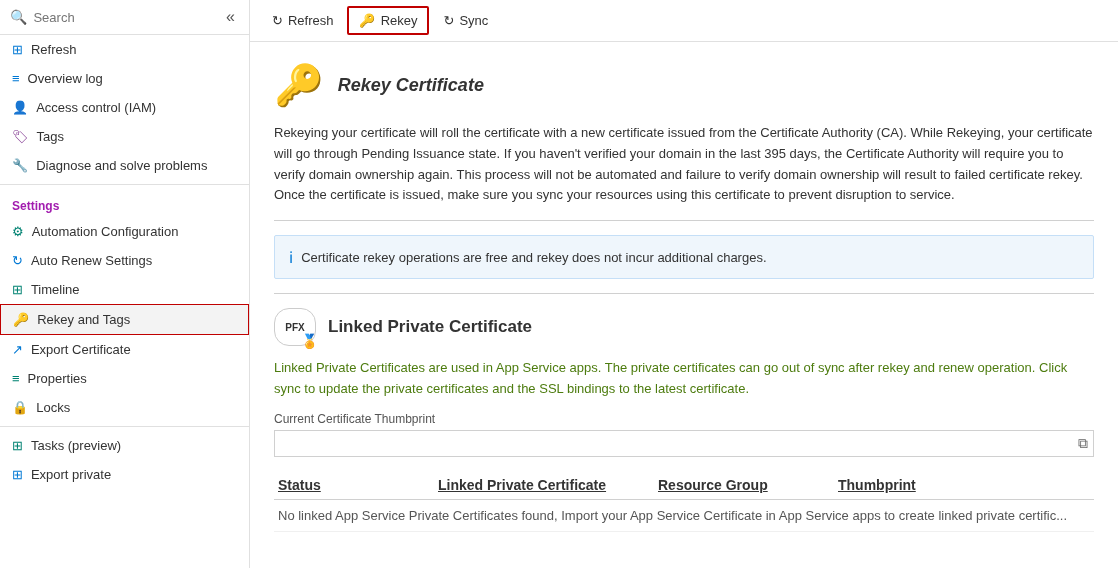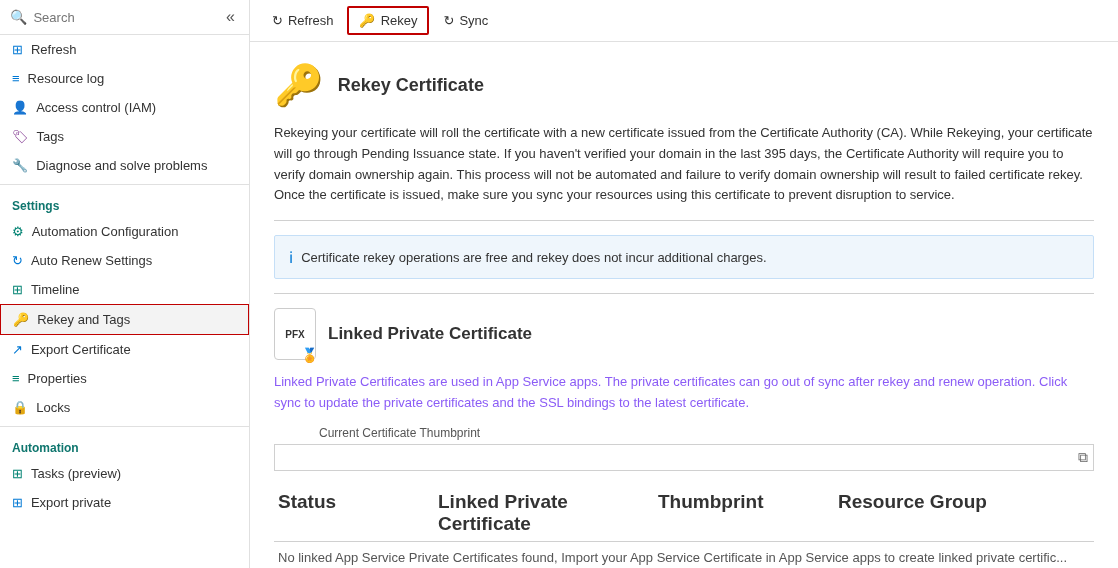--- a/index.html
+++ b/index.html
@@ -52,21 +52,21 @@
       position: relative;
     }
     .sidebar-item.active {
       background: #f3f3f3;
       border: 1.5px solid #c00000;
     }
     .sidebar-section-label {
       padding: 10px 12px 4px 12px;
       font-size: 12px;
       font-weight: 600;
-      color: #0f766e;
+      color: #a21caf;
     }
     .sidebar-divider {
       border: none;
       border-top: 1px solid #e0e0e0;
       margin: 4px 0;
     }
 
     
     .icon-blue { color: #0078d4; }
     .icon-purple { color: #7b2d8b; }
@@ -116,20 +116,21 @@
       gap: 14px;
       margin-bottom: 14px;
     }
     .section-icon {
       font-size: 40px;
     }
     .section-title {
       font-size: 18px;
       font-weight: 600;
       color: #333;
+      font-style: italic;
     }
     .section-body {
       font-size: 13px;
       line-height: 1.6;
       color: #333;
       margin-bottom: 14px;
     }
     .divider { border: none; border-top: 1px solid #d0d0d0; margin: 14px 0; }
     .info-banner {
       background: #eff6fc;
@@ -148,54 +149,53 @@
     .linked-cert-section { margin-top: 6px; }
     .linked-cert-header {
       display: flex;
       align-items: center;
       gap: 12px;
       margin-bottom: 12px;
     }
     .pfx-badge {
       background: #fff;
       border: 1px solid #ccc;
-      border-radius: 4px;
+      border-radius: 15px;
       padding: 4px 6px;
       font-size: 11px;
       font-weight: 700;
       color: #333;
       position: relative;
       display: flex;
       align-items: center;
       justify-content: center;
       width: 42px;
-      height: 52px;
+      height: 38px;
       text-align: center;
     }
     .pfx-medal {
       position: absolute;
       bottom: -4px;
       right: -4px;
       font-size: 14px;
     }
     .linked-cert-title {
       font-size: 17px;
       font-weight: 600;
     }
     .linked-cert-desc {
       font-size: 13px;
       line-height: 1.6;
       margin-bottom: 12px;
-      color: #8b5cf6;
+      color: #4d7c0f;
     }
     .thumbprint-label {
       font-size: 12px;
       color: #555;
       margin-bottom: 4px;
-      margin-left: 45px;
     }
     .thumbprint-wrapper {
       position: relative;
       margin-bottom: 14px;
     }
     .thumbprint-wrapper input {
       width: 100%;
       border: 1px solid #d0d0d0;
       padding: 5px 30px 5px 8px;
       font-size: 13px;
@@ -210,21 +210,22 @@
       color: #666;
       cursor: pointer;
       font-size: 14px;
     }
     .table-header {
       display: grid;
       grid-template-columns: 160px 220px 180px 1fr;
       border-bottom: 1px solid #d0d0d0;
       padding: 6px 0;
       font-weight: 600;
-      font-size: 19px;
+      font-size: 14px;
+      text-decoration: underline;
     }
     .table-header span { padding: 0 4px; }
     .table-empty {
       padding: 8px 4px;
       font-size: 13px;
       color: #555;
       border-bottom: 1px solid #f0f0f0;
     }
   </style>
 </head>
@@ -237,21 +238,21 @@
     <button class="collapse-btn" title="Collapse">«</button>
   </div>
   <nav class="sidebar-nav">
 
     <div class="sidebar-item">
       <span class="icon-blue">⊞</span>
       <span>Refresh</span>
     </div>
     <div class="sidebar-item">
       <span class="icon-blue">≡</span>
-      <span>Resource log</span>
+      <span>Overview log</span>
     </div>
     <div class="sidebar-item">
       <span class="icon-blue">👤</span>
       <span>Access control (IAM)</span>
     </div>
     <div class="sidebar-item">
       <span class="icon-purple">🏷</span>
       <span>Tags</span>
     </div>
     <div class="sidebar-item">
@@ -285,21 +286,20 @@
     <div class="sidebar-item">
       <span class="icon-teal">≡</span>
       <span>Properties</span>
     </div>
     <div class="sidebar-item">
       <span class="icon-gray">🔒</span>
       <span>Locks</span>
     </div>
 
     <hr class="sidebar-divider">
-    <div class="sidebar-section-label">Automation</div>
 
     <div class="sidebar-item">
       <span class="icon-teal">⊞</span>
       <span>Tasks (preview)</span>
     </div>
     <div class="sidebar-item">
       <span class="icon-blue">⊞</span>
       <span>Export private</span>
     </div>
   </nav>
@@ -351,19 +351,19 @@
 
       <div class="thumbprint-label">Current Certificate Thumbprint</div>
       <div class="thumbprint-wrapper">
         <input type="text" readonly="" value="" style="">
         <span class="copy-icon" title="Copy">⧉</span>
       </div>
 
       <div class="table-header">
         <span>Status</span>
         <span>Linked Private Certificate</span>
+        <span>Resource Group</span>
         <span>Thumbprint</span>
-        <span>Resource Group</span>
       </div>
       <div class="table-empty">No linked App Service Private Certificates found, Import your App Service Certificate in App Service apps to create linked private certific...</div>
     </div>
   </div>
 </div>
 
 </body></html>

